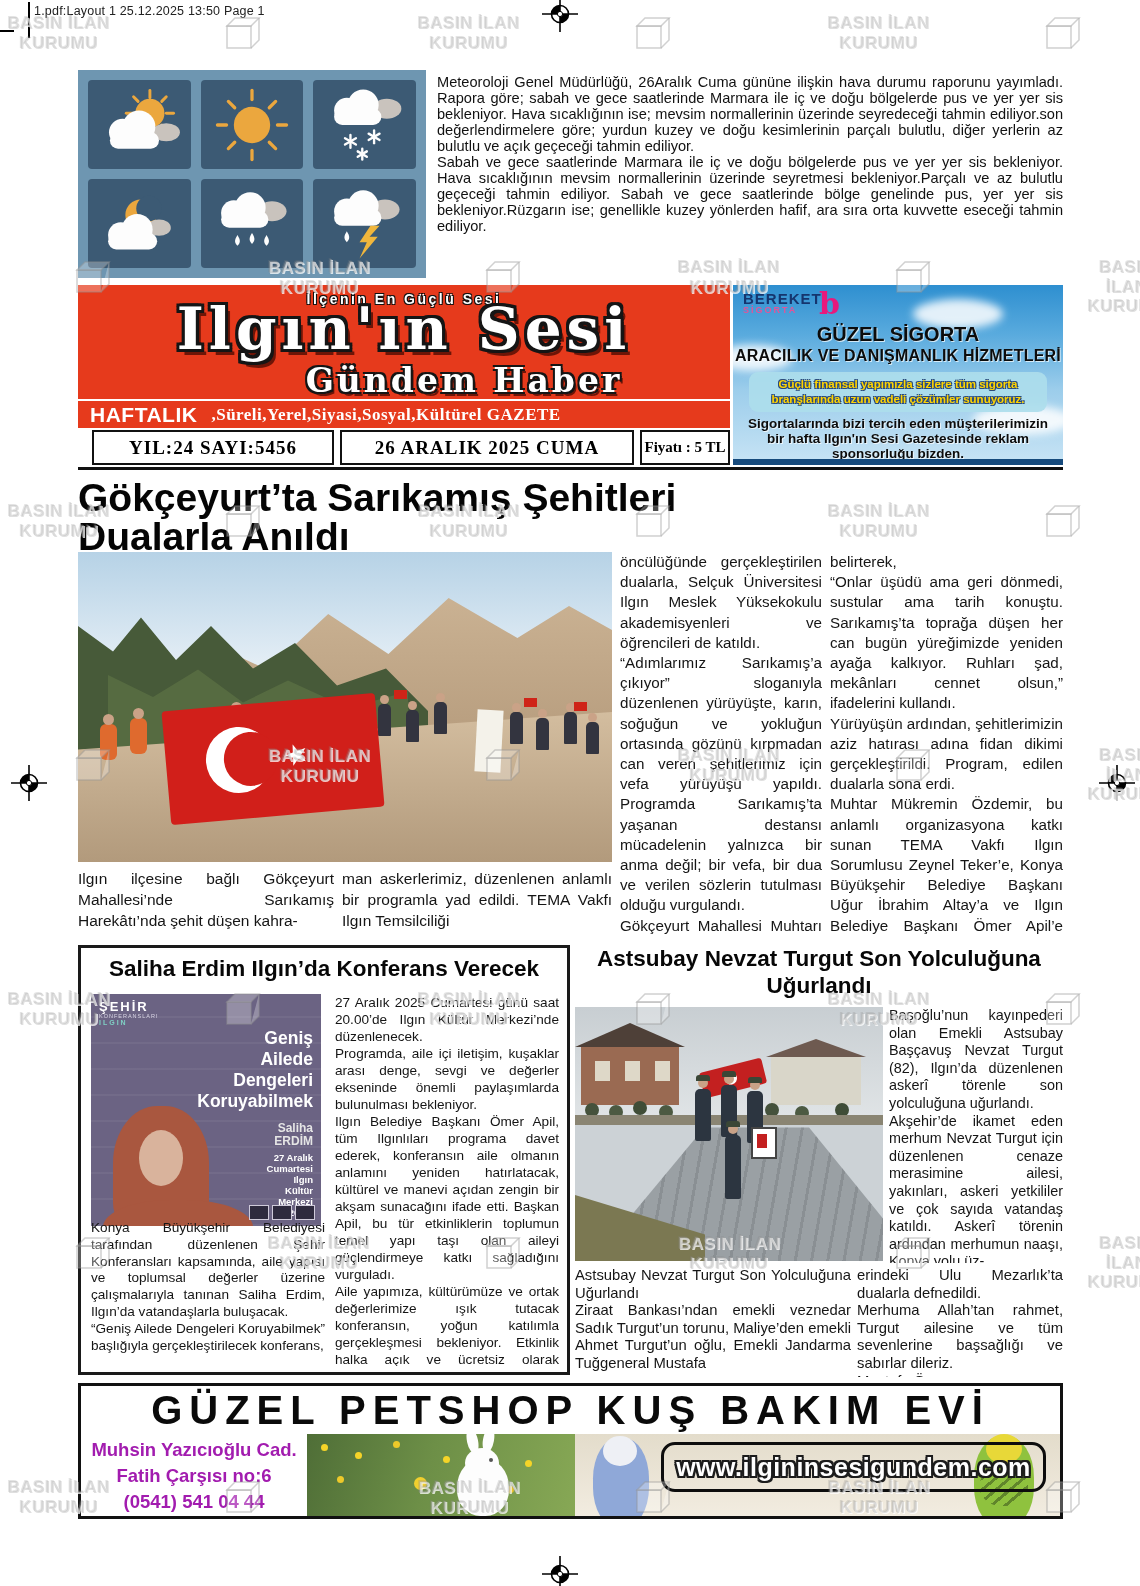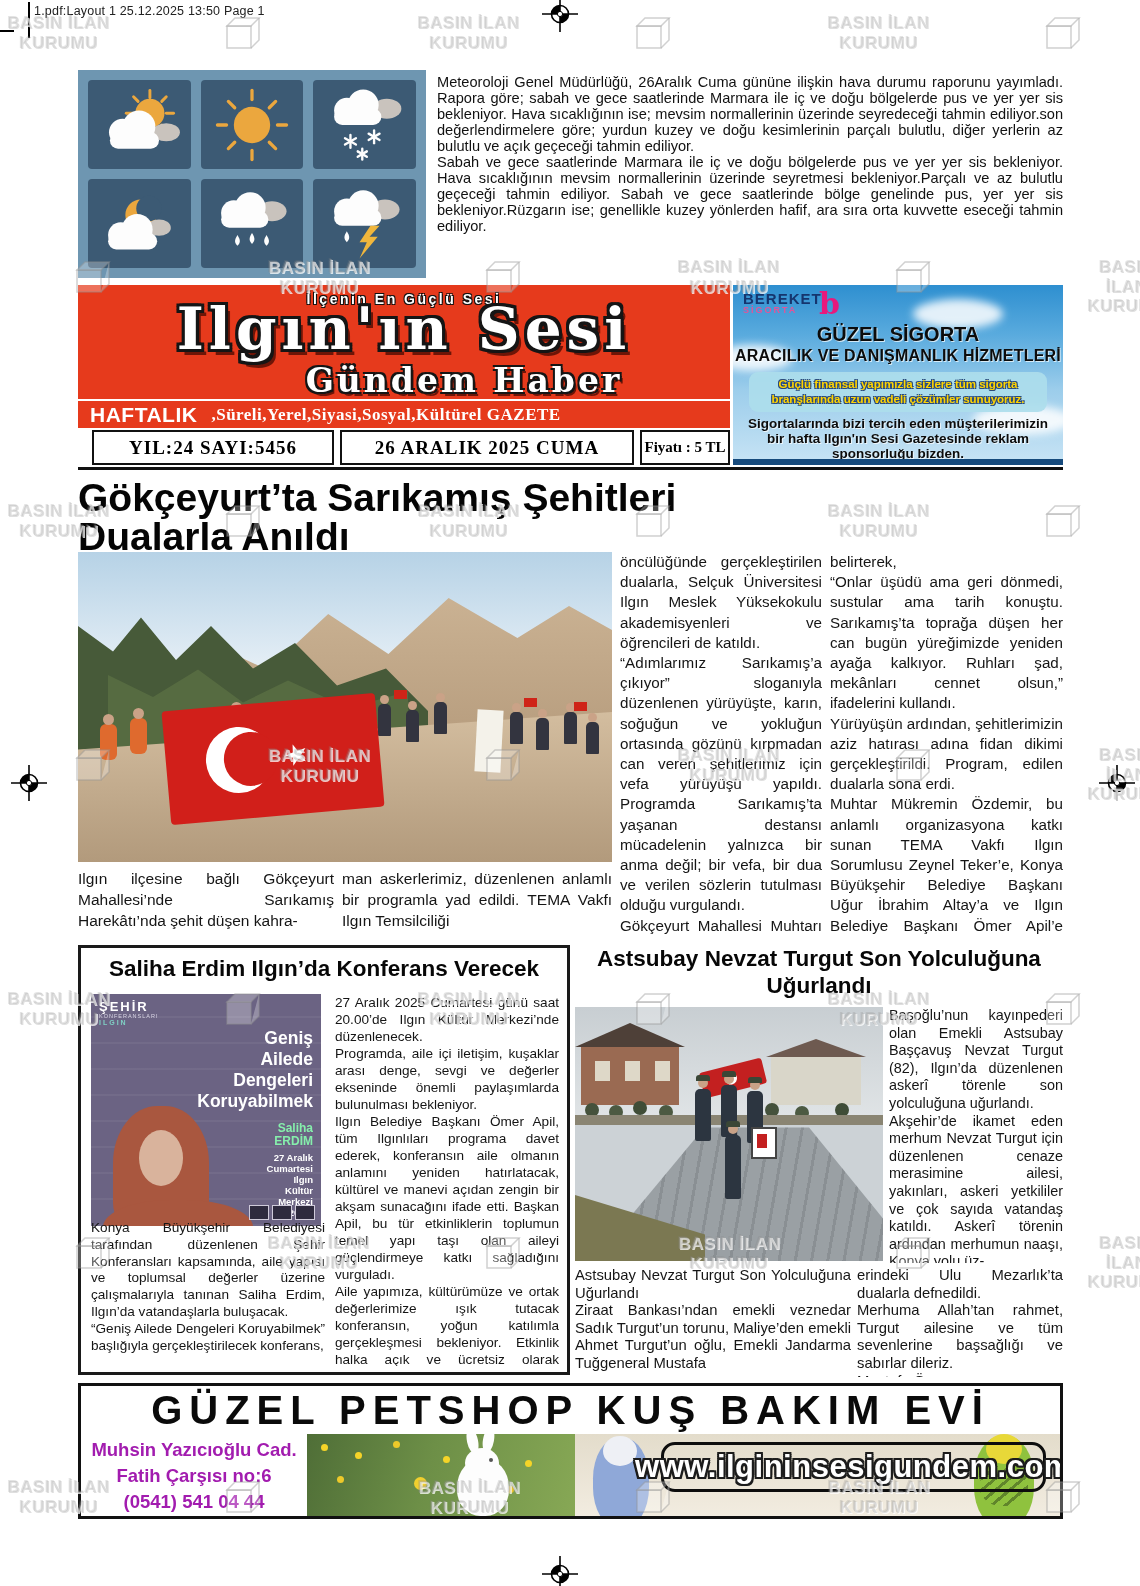--- a/index.html
+++ b/index.html
@@ -118,21 +118,21 @@
   
   #poster{left:10px;top:46px;width:230px;height:232px;background:#6b6383;overflow:hidden;}
   #poster::before{content:"";position:absolute;inset:0;
       background:repeating-linear-gradient(0deg,rgba(255,255,255,.05) 0 2px,transparent 2px 26px);}
   .po-logo{position:absolute;left:8px;top:6px;color:#fff;line-height:1.05;}
   .po-logo .l1{font-weight:bold;font-size:13px;letter-spacing:2px;}
   .po-logo .l2{font-size:5.5px;letter-spacing:1px;color:#d8d4e4;}
   .po-logo .l3{font-size:7px;font-weight:bold;color:#7fd0c4;letter-spacing:2px;}
   .po-title{position:absolute;right:8px;top:34px;text-align:right;color:#fff;font-weight:bold;
       font-size:17.5px;line-height:21px;white-space:pre-line;}
-  .po-speaker{position:absolute;right:8px;top:128px;text-align:right;color:#86efac;font-weight:bold;
+  .po-speaker{position:absolute;right:8px;top:128px;text-align:right;color:#e5e5e5;font-weight:bold;
       font-size:12px;line-height:13px;}
   .po-sched{position:absolute;right:8px;top:158px;text-align:right;color:#fff;font-weight:bold;
       font-size:9.5px;line-height:11px;white-space:pre-line;}
   .po-woman-scarf{position:absolute;left:22px;top:112px;width:96px;height:124px;background:#a9573f;
       border-radius:46% 46% 22% 22%;}
   .po-woman-face{position:absolute;left:26px;top:24px;width:44px;height:56px;background:#d9b39c;border-radius:50%;}
   .po-woman-body{position:absolute;left:-10px;bottom:-30px;width:150px;height:60px;background:#a9573f;border-radius:45% 45% 0 0;}
   .po-badges{position:absolute;right:6px;bottom:6px;display:flex;gap:3px;}
   .po-badges span{width:18px;height:13px;background:#2e2a3e;border:1px solid #cfcada;display:block;}
 
@@ -189,21 +189,21 @@
   #budgie-photo{left:494px;top:48px;width:485px;height:82px;overflow:hidden;
       background:linear-gradient(180deg,#e3dccb,#f2ece0);}
   .bg-bird-blue{position:absolute;left:18px;top:4px;width:56px;height:90px;background:#8fa8d8;border-radius:45%;}
   .bg-bird-blue::before{content:"";position:absolute;left:10px;top:-2px;width:34px;height:30px;background:#eef0f5;border-radius:50%;}
   .bg-bird-green{position:absolute;right:26px;top:2px;width:60px;height:92px;background:#8fc23e;border-radius:45%;}
   .bg-bird-green::before{content:"";position:absolute;left:12px;top:-2px;width:36px;height:30px;background:#e8d838;border-radius:50%;}
   .bg-bird-green::after{content:"";position:absolute;left:6px;top:30px;width:48px;height:40px;
       background:repeating-linear-gradient(140deg,rgba(40,60,20,.45) 0 3px,transparent 3px 9px);border-radius:45%;}
   #budgie-ticket{position:absolute;left:86px;right:14px;top:8px;bottom:24px;border:3px solid #0d0d0d;
       border-radius:14px;display:flex;align-items:center;justify-content:center;}
-  #website-text{font-weight:bold;font-size:31px;color:#fff;letter-spacing:.5px;
+  #website-text{font-weight:bold;font-size:25px;color:#fff;letter-spacing:.5px;
       text-shadow:2px 2px 0 #1c1c1c,-2px -2px 0 #1c1c1c,2px -2px 0 #1c1c1c,-2px 2px 0 #1c1c1c,
                   0 2px 0 #1c1c1c,2px 0 0 #1c1c1c,0 -2px 0 #1c1c1c,-2px 0 0 #1c1c1c;text-align:center;}
 </style>
 </head>
 <body>
 
 <div class="abs crop-v"></div>
 <div class="abs crop-h"></div>
 <div class="abs" id="print-header">1.pdf:Layout 1  25.12.2025  13:50  Page 1</div>
 

